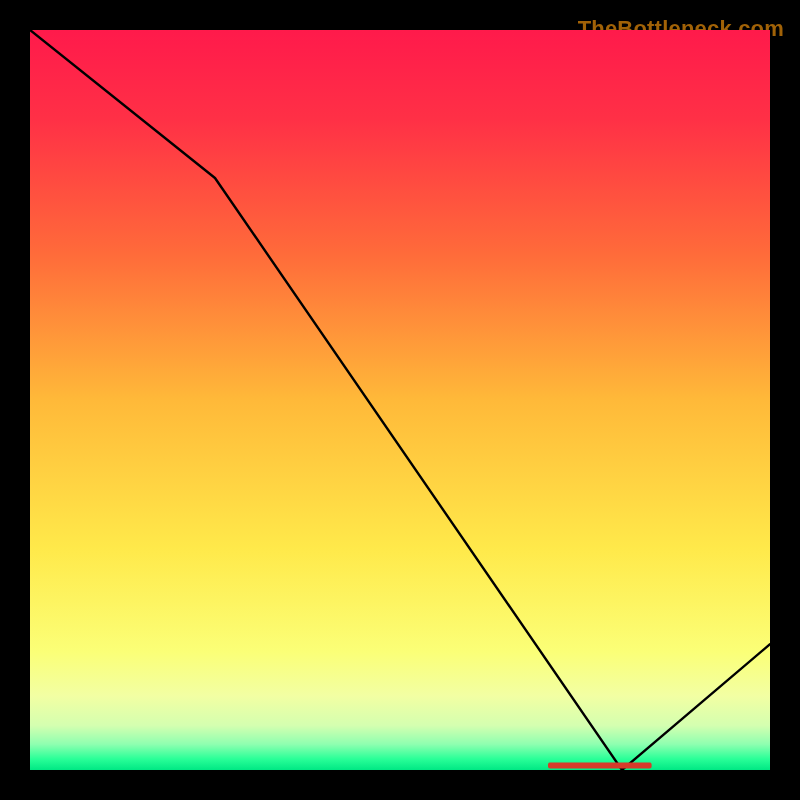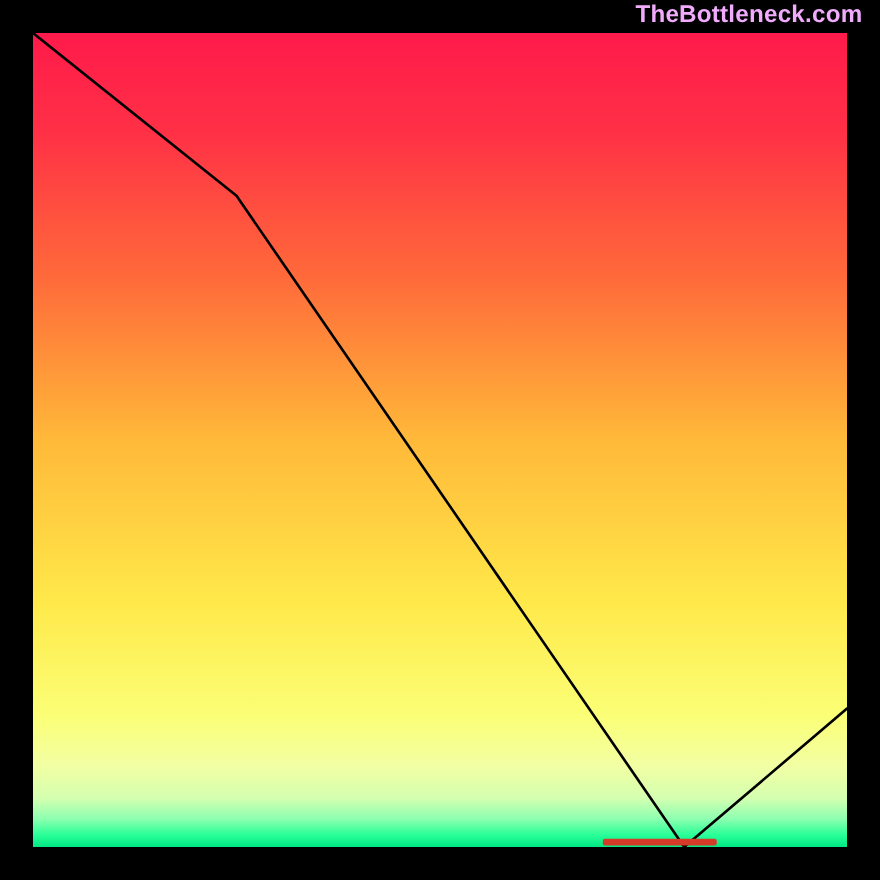--- a/index.html
+++ b/index.html
@@ -12,23 +12,23 @@
     overflow: hidden;
   }
   .frame {
     position: relative;
     width: 800px;
     height: 800px;
     background: #000;
   }
   .watermark {
     position: absolute;
-    top: 0;
+    top: 16px;
     right: 16px;
-    color: #f0abfc;
+    color: #a16207;
     font-size: 22px;
     font-weight: 600;
     letter-spacing: 0.2px;
     font-family: Arial, Helvetica, sans-serif;
   }
   .plot {
     position: absolute;
     top: 30px;
     left: 30px;
     width: 740px;

